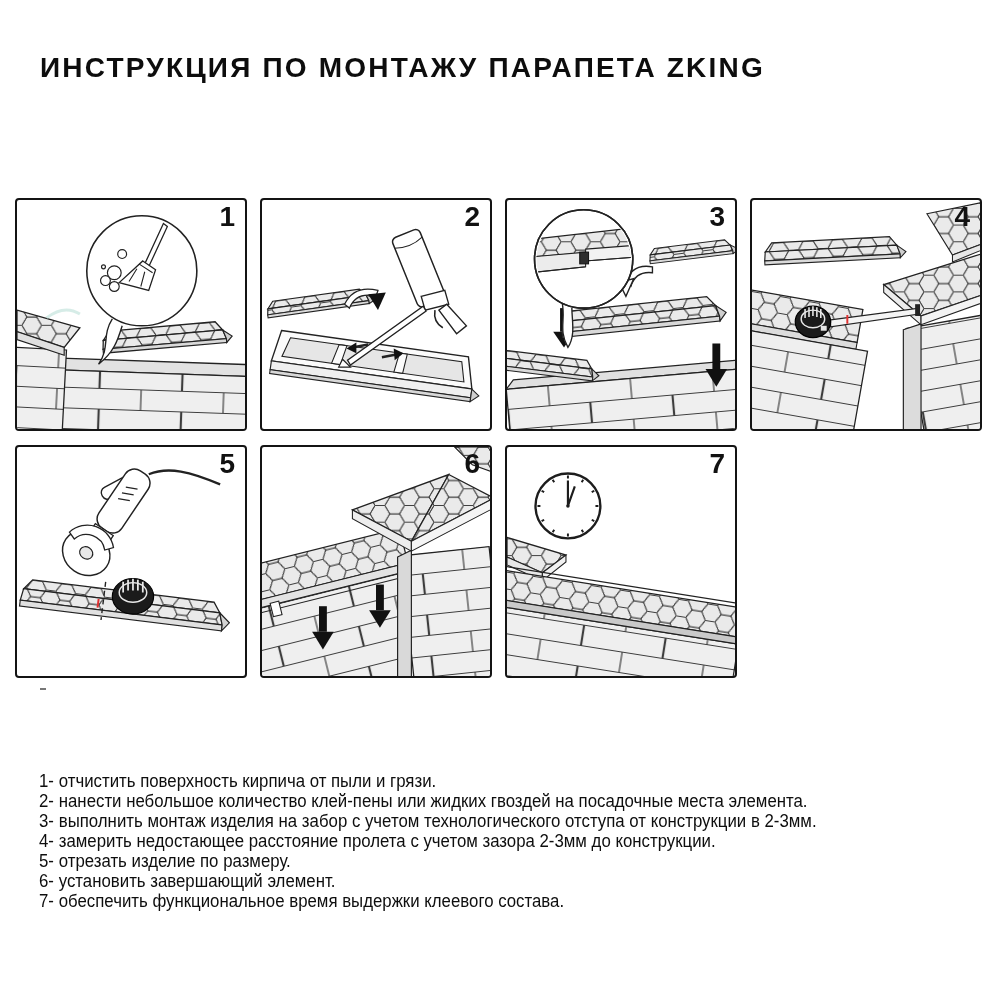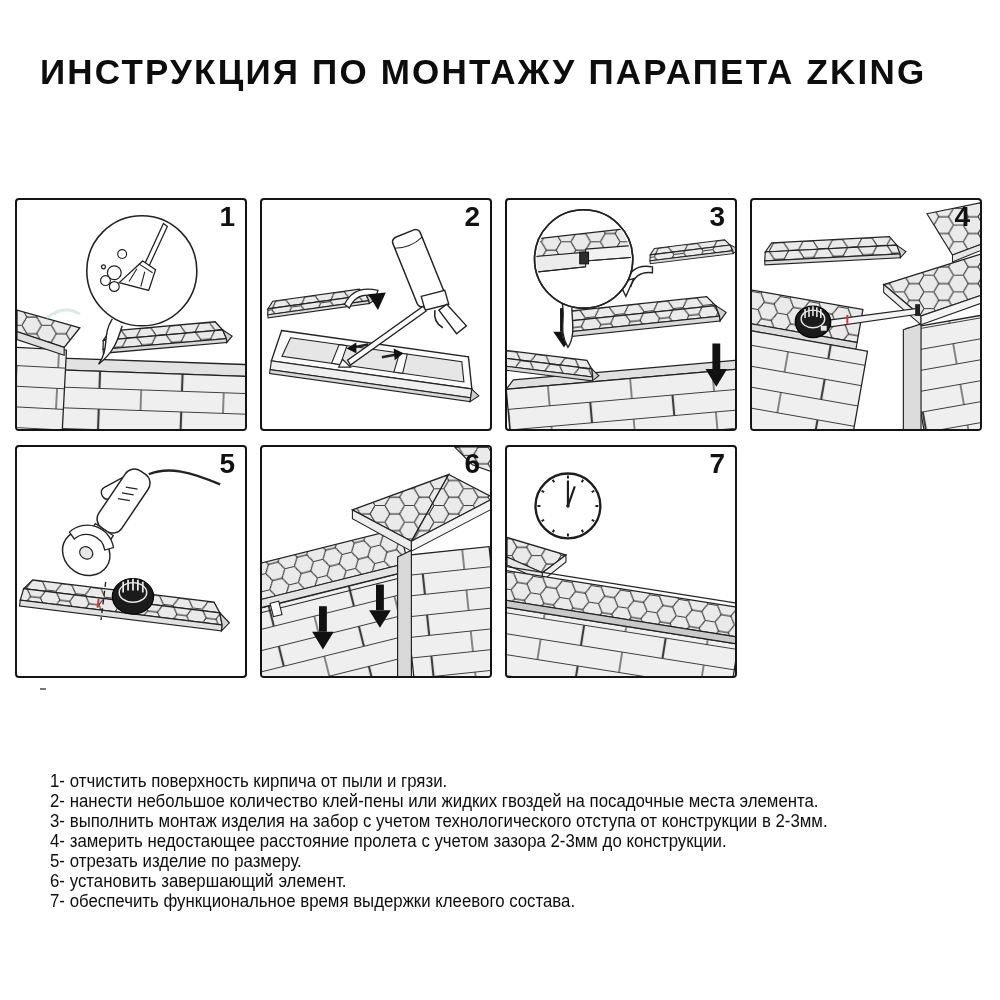--- a/index.html
+++ b/index.html
@@ -1,23 +1,23 @@
 <!DOCTYPE html>
 <html><head>
 <meta charset="utf-8">
 <style>
   html,body{margin:0;padding:0;background:#fff;}
   body{width:1000px;height:1000px;position:relative;font-family:"Liberation Sans",sans-serif;color:#111;overflow:hidden;}
-  .title{position:absolute;left:40px;top:52px;margin:0;font-size:35px;font-weight:bold;letter-spacing:2.2px;white-space:nowrap;color:#0d0d0d;}
+  .title{position:absolute;left:40px;top:52px;margin:0;font-size:28px;font-weight:bold;letter-spacing:2.2px;white-space:nowrap;color:#0d0d0d;}
   .panel{position:absolute;width:232px;height:233px;border:2px solid #141414;border-radius:4px;background:#fff;overflow:hidden;box-sizing:border-box;}
   .panel svg{position:absolute;left:0;top:0;width:228px;height:229px;}
   .panel .num{position:absolute;top:2px;right:10px;font-size:28px;font-weight:bold;color:#111;line-height:1.1;}
   .p1{left:15px;top:198px;}  .p2{left:260px;top:198px;}  .p3{left:505px;top:198px;}  .p4{left:750px;top:198px;}
   .p5{left:15px;top:445px;}  .p6{left:260px;top:445px;}  .p7{left:505px;top:445px;}
-  .instructions{position:absolute;left:50px;top:771px;}
+  .instructions{position:absolute;left:39px;top:771px;}
   .instructions .line{margin:0;font-size:17.5px;line-height:20px;white-space:nowrap;transform:scaleX(0.96);transform-origin:0 50%;color:#0e0e0e;}
   .instructions .n{margin-right:5px;}
   .stray{position:absolute;left:40px;top:688px;width:6px;height:2px;background:#777;}
   svg *{vector-effect:none;}
 </style>
 </head>
 <body>
 
 <svg width="0" height="0" style="position:absolute" aria-hidden="true">
   <defs>

